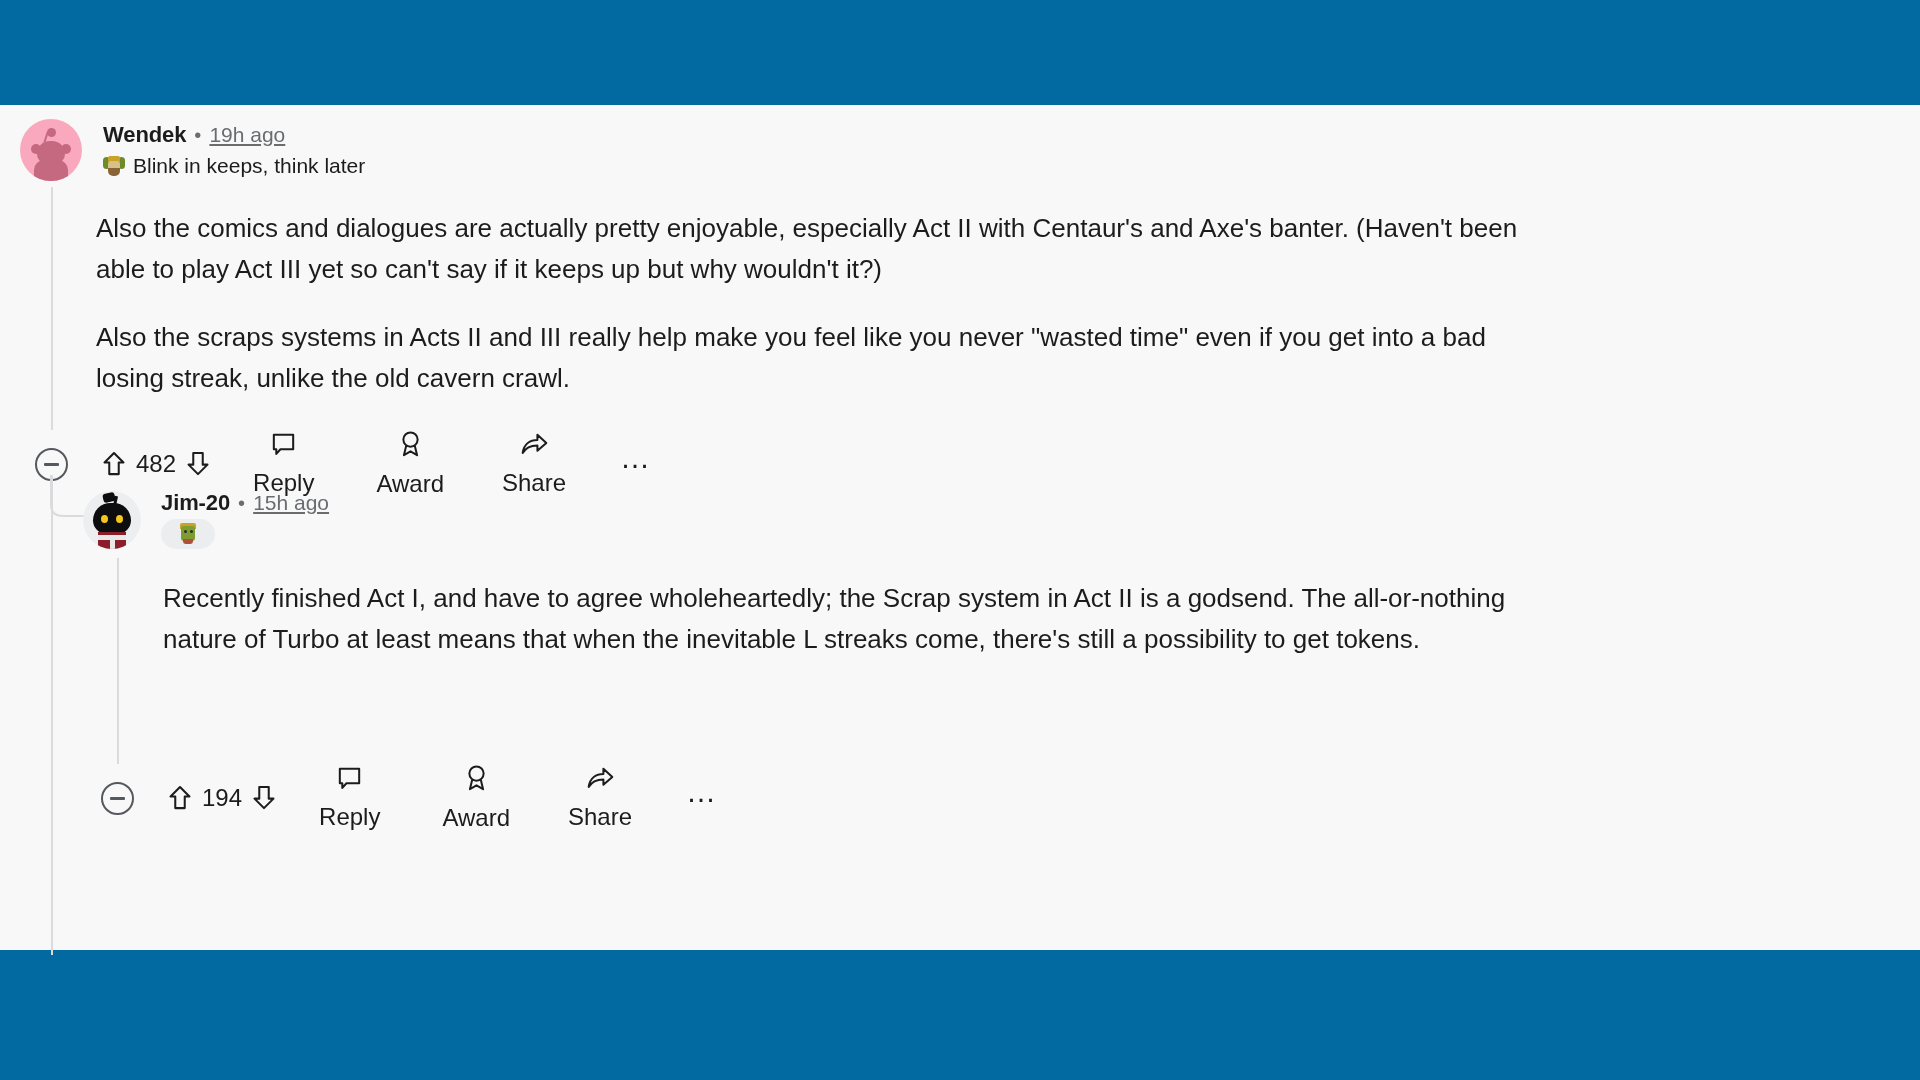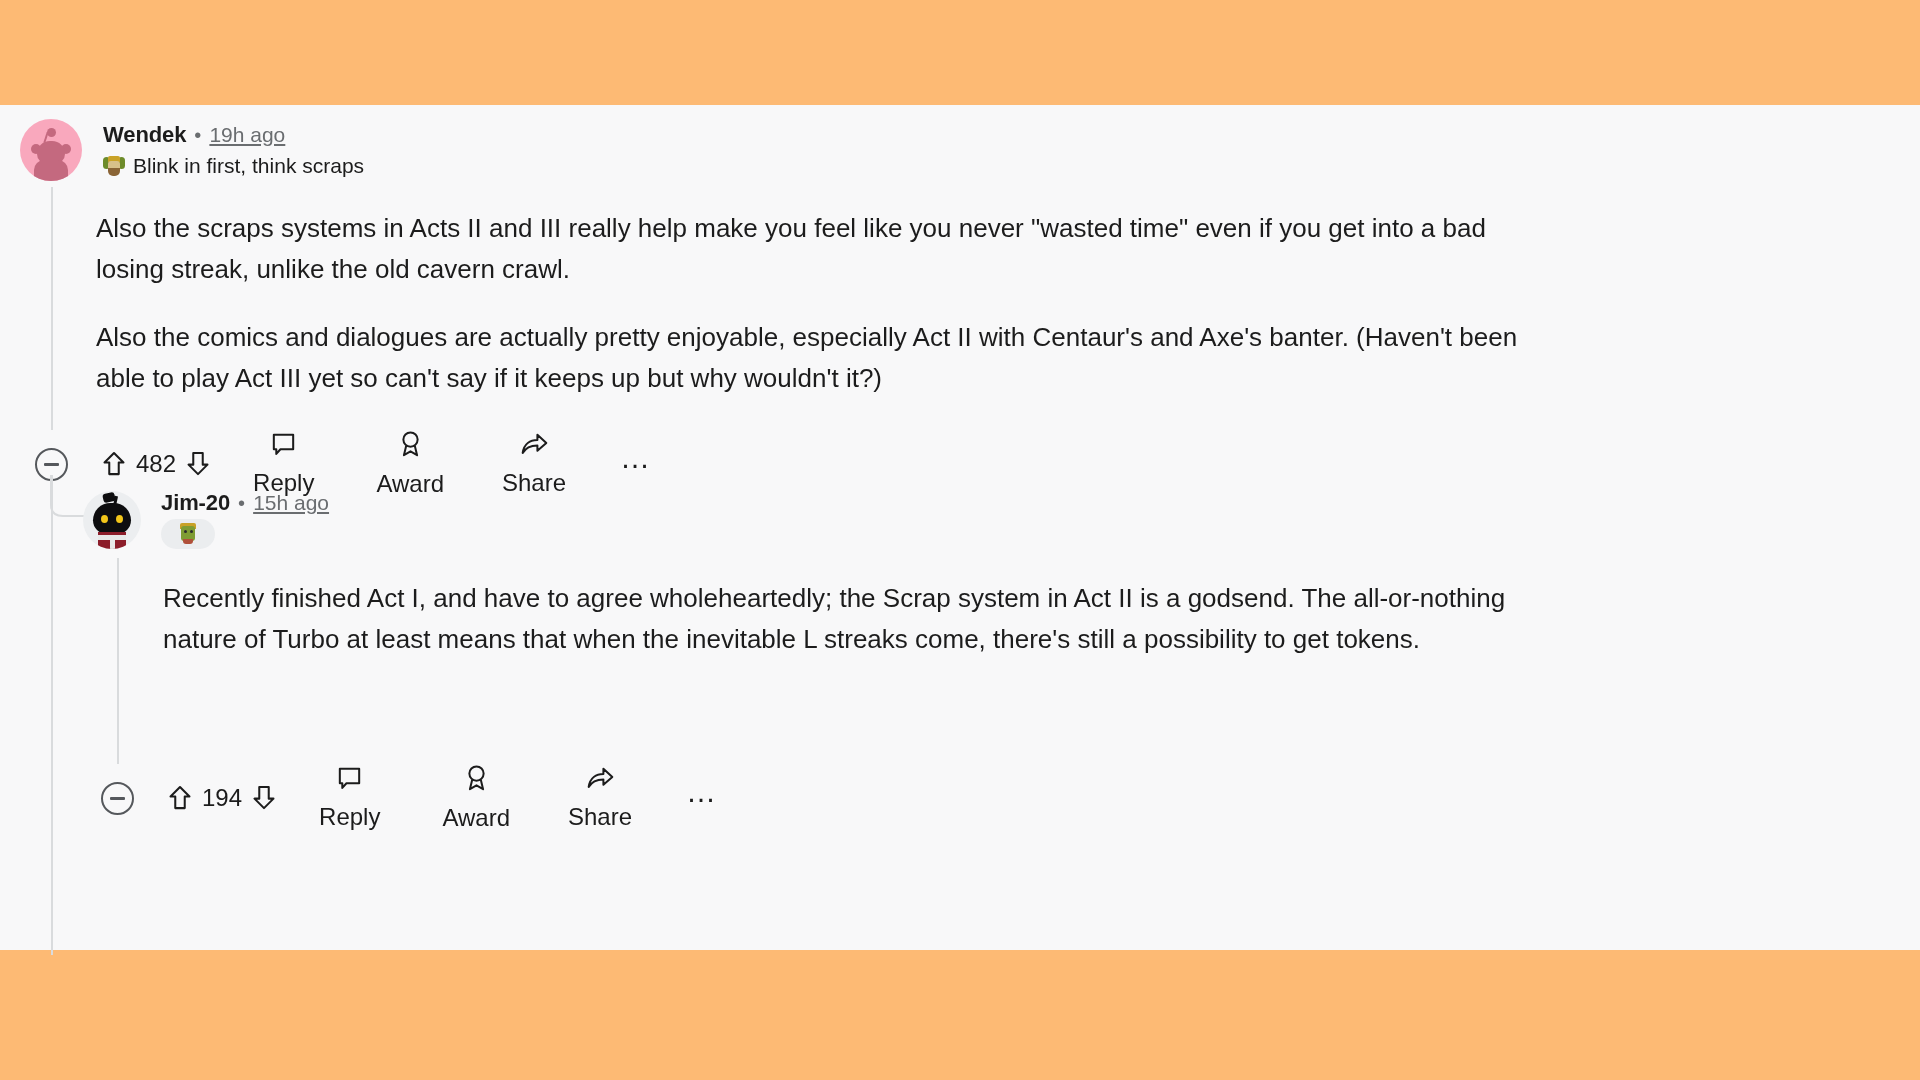--- a/index.html
+++ b/index.html
@@ -9,21 +9,21 @@
     height: 1080px;
     background: #ffffff;
     font-family: "Liberation Sans", sans-serif;
     overflow: hidden;
   }
 
   #root {
     position: relative;
     width: 1920px;
     height: 1080px;
-    background: #fdba74;
+    background: #0369a1;
   }
 
   
   .comments-surface {
     position: absolute;
     left: 0;
     top: 105px;
     width: 1920px;
     height: 845px;
     background: #f8f8f9;
@@ -419,28 +419,28 @@
             <span class="timestamp">19h ago</span>
           </div>
           <div class="flair-row">
             <span class="flair-emoji">
               <span class="fe-wing-l"></span>
               <span class="fe-wing-r"></span>
               <span class="fe-crown"></span>
               <span class="fe-face"></span>
               <span class="fe-beard"></span>
             </span>
-            <span class="flair-text">Blink in first, think scraps</span>
+            <span class="flair-text">Blink in keeps, think later</span>
           </div>
         </div>
       </div>
 
       <div style="position:absolute; left:96px; top:103px; width:1460px;">
+        <div class="body-text body-para">Also the comics and dialogues are actually pretty enjoyable, especially Act II with Centaur's and Axe's banter. (Haven't been able to play Act III yet so can't say if it keeps up but why wouldn't it?)</div>
         <div class="body-text body-para">Also the scraps systems in Acts II and III really help make you feel like you never "wasted time" even if you get into a bad losing streak, unlike the old cavern crawl.</div>
-        <div class="body-text body-para">Also the comics and dialogues are actually pretty enjoyable, especially Act II with Centaur's and Axe's banter. (Haven't been able to play Act III yet so can't say if it keeps up but why wouldn't it?)</div>
       </div>
 
       <div class="action-bar" style="position:absolute; left:35px; top:325px;">
 
         <div class="collapse-btn"></div>
 
         <div class="vote-group" style="margin-left:33px;">
           <span>
             <svg width="26" height="28" viewBox="0 0 24 26" fill="none">
               <path d="M12 2.8 L3.2 11.6 H7.6 V22.4 H16.4 V11.6 H20.8 Z" stroke="#1c1c1c" stroke-width="1.9" stroke-linejoin="round" fill="none"></path>

